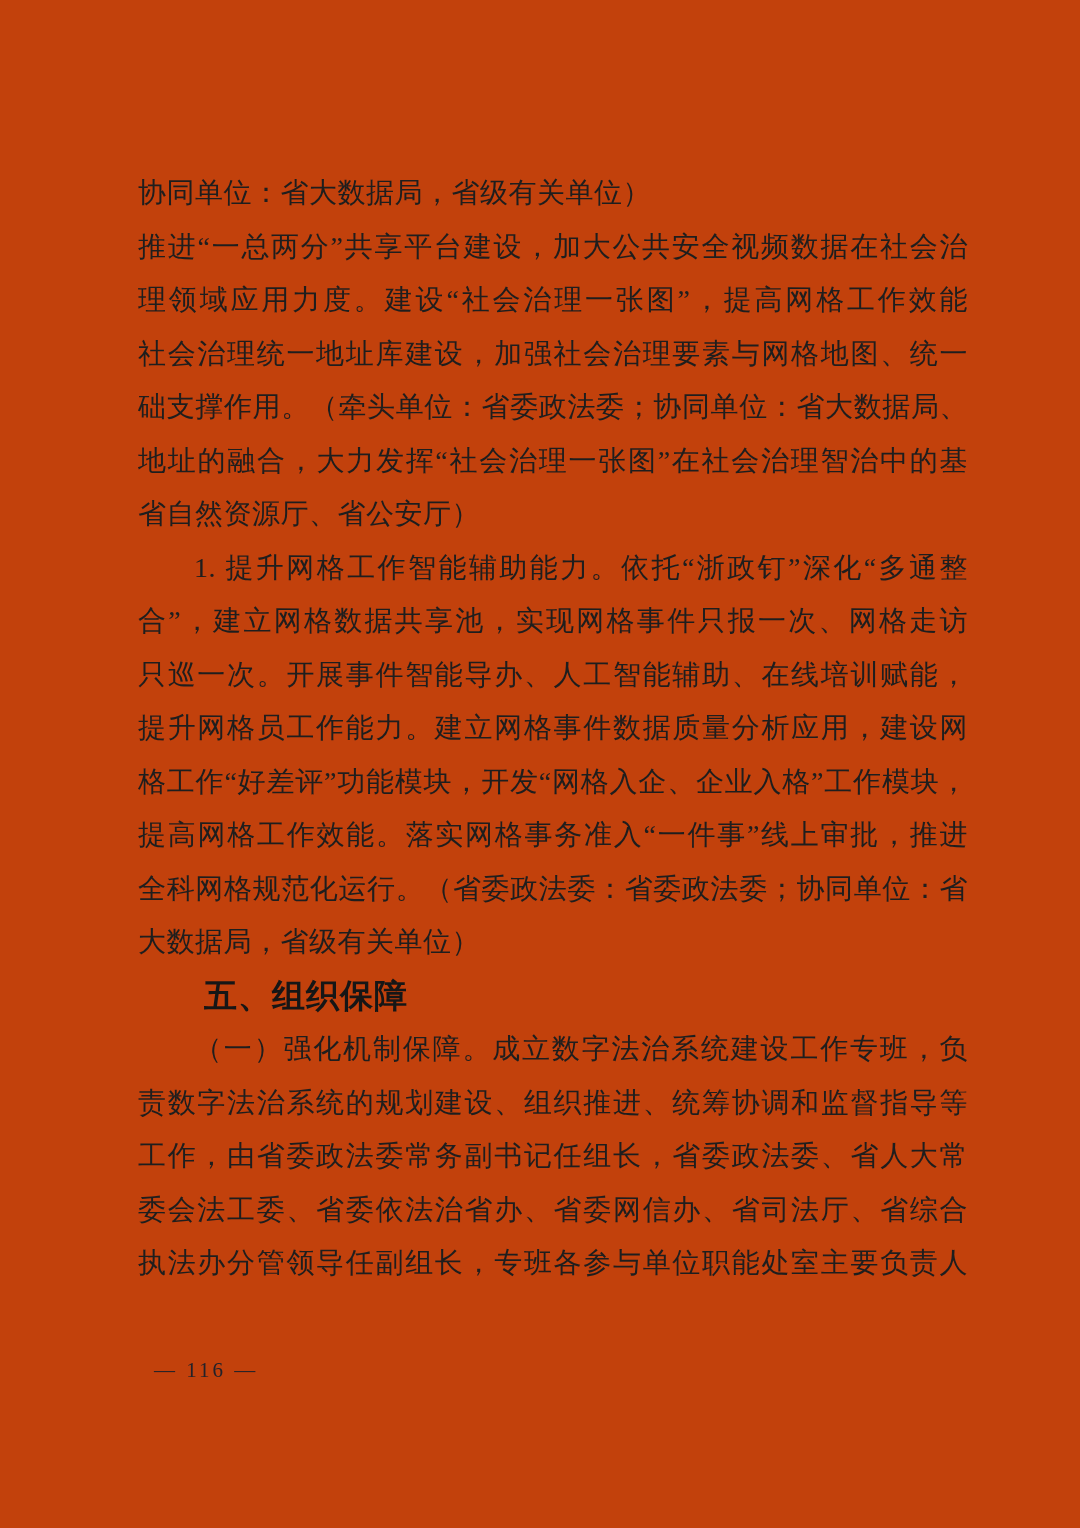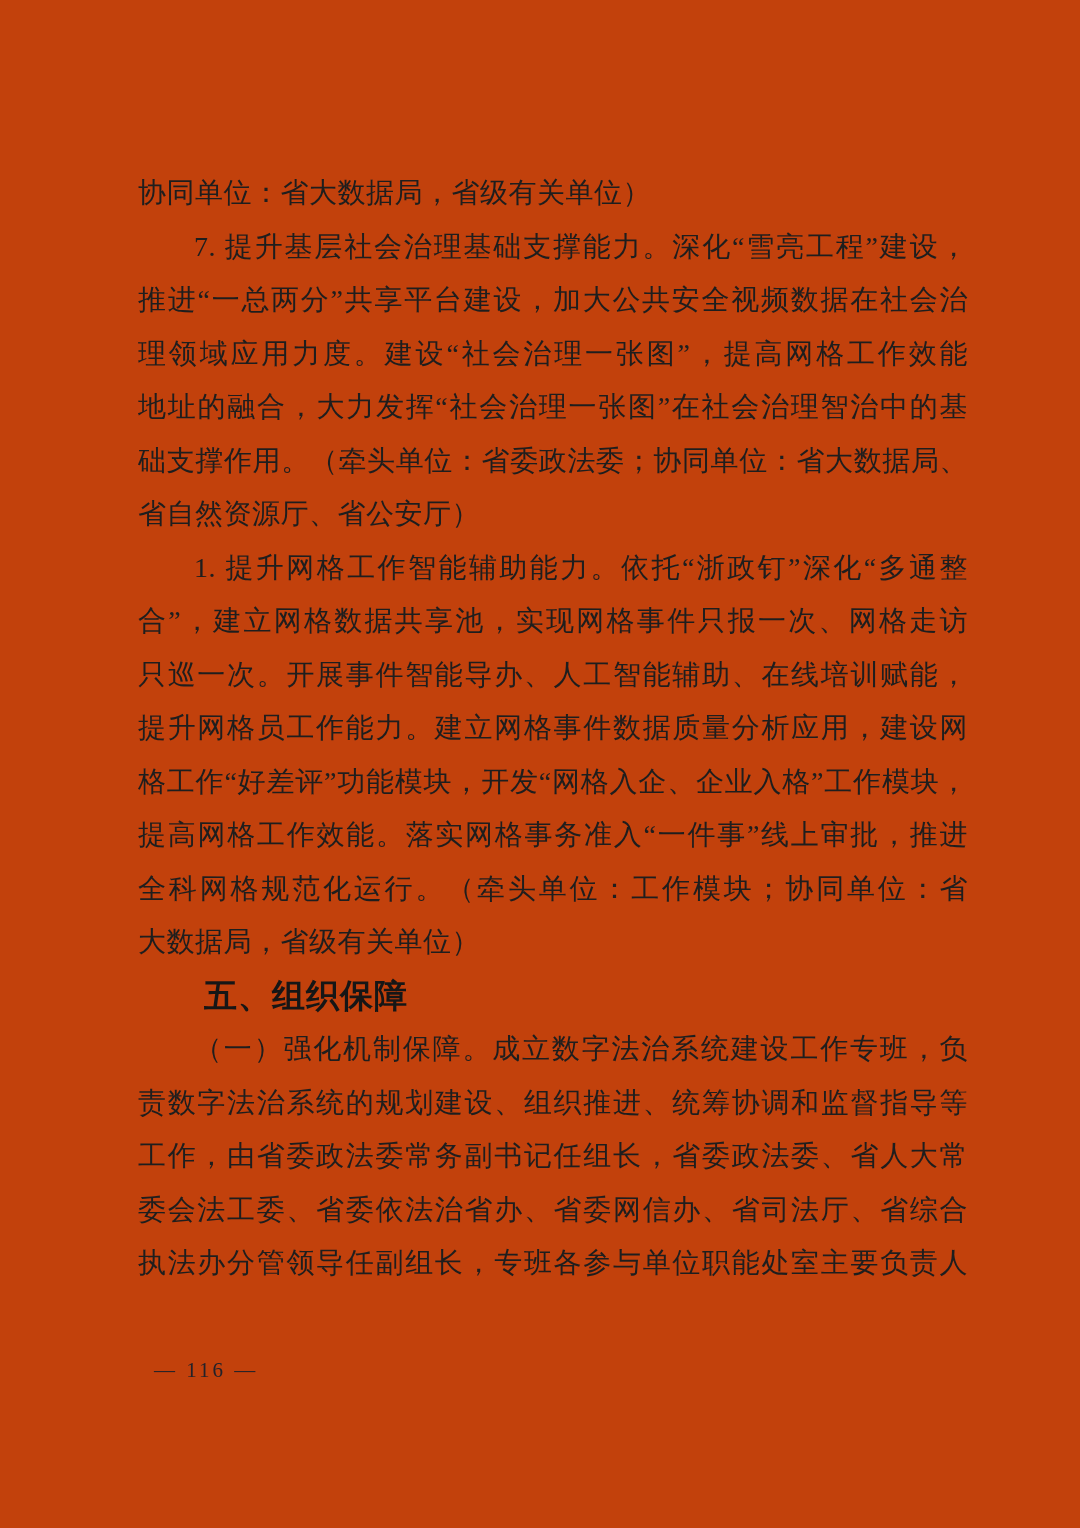--- a/index.html
+++ b/index.html
@@ -57,33 +57,33 @@
     letter-spacing: 3px;
     color: #22222a;
   }
 </style>
 </head>
 <body>
 
 <div class="page">
   <div class="content">
     <div class="ln">协同单位：省大数据局，省级有关单位）</div>
-    <div class="ln fill ind">7. 提升基层社会治理基础支撑能力。深化“雪亮工程”建设，</div>
     <div class="ln fill">推进“一总两分”共享平台建设，加大公共安全视频数据在社会治</div>
     <div class="ln fill">理领域应用力度。建设“社会治理一张图”，提高网格工作效能</div>
+    <div class="ln fill">社会治理统一地址库建设，加强社会治理要素与网格地图、统一</div>
+    <div class="ln fill">础支撑作用。（牵头单位：省委政法委；协同单位：省大数据局、</div>
     <div class="ln fill">地址的融合，大力发挥“社会治理一张图”在社会治理智治中的基</div>
-    <div class="ln fill">础支撑作用。（牵头单位：省委政法委；协同单位：省大数据局、</div>
     <div class="ln">省自然资源厅、省公安厅）</div>
     <div class="ln fill ind">1. 提升网格工作智能辅助能力。依托“浙政钉”深化“多通整</div>
     <div class="ln fill">合”，建立网格数据共享池，实现网格事件只报一次、网格走访</div>
     <div class="ln fill">只巡一次。开展事件智能导办、人工智能辅助、在线培训赋能，</div>
     <div class="ln fill">提升网格员工作能力。建立网格事件数据质量分析应用，建设网</div>
     <div class="ln fill">格工作“好差评”功能模块，开发“网格入企、企业入格”工作模块，</div>
     <div class="ln fill">提高网格工作效能。落实网格事务准入“一件事”线上审批，推进</div>
-    <div class="ln fill">全科网格规范化运行。（牵头单位：工作模块；协同单位：省</div>
+    <div class="ln fill">全科网格规范化运行。（省委政法委：省委政法委；协同单位：省</div>
     <div class="ln">大数据局，省级有关单位）</div>
     <div class="ln ind heading">五、组织保障</div>
     <div class="ln fill ind">（一）强化机制保障。成立数字法治系统建设工作专班，负</div>
     <div class="ln fill">责数字法治系统的规划建设、组织推进、统筹协调和监督指导等</div>
     <div class="ln fill">工作，由省委政法委常务副书记任组长，省委政法委、省人大常</div>
     <div class="ln fill">委会法工委、省委依法治省办、省委网信办、省司法厅、省综合</div>
     <div class="ln fill">执法办分管领导任副组长，专班各参与单位职能处室主要负责人</div>
   </div>
   <div class="pagenum">— 116 —</div>
 </div>

